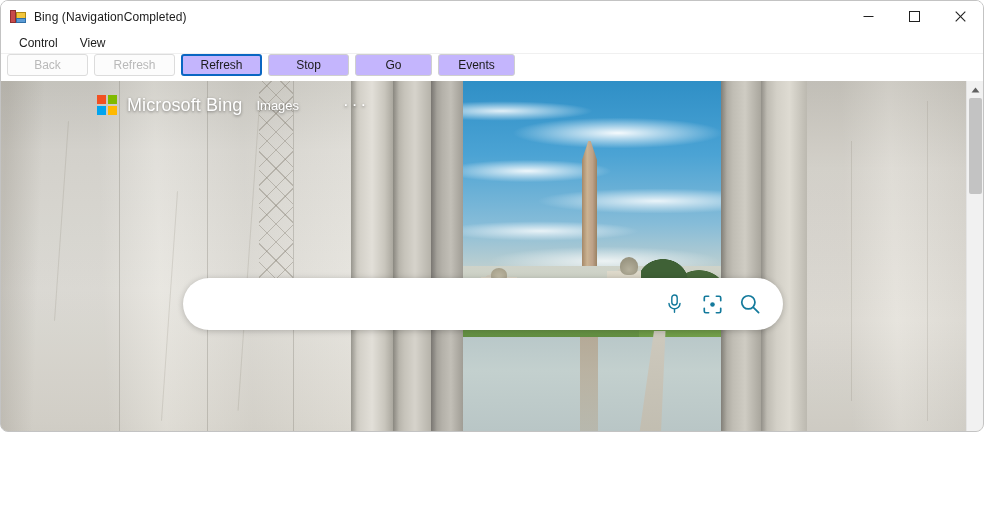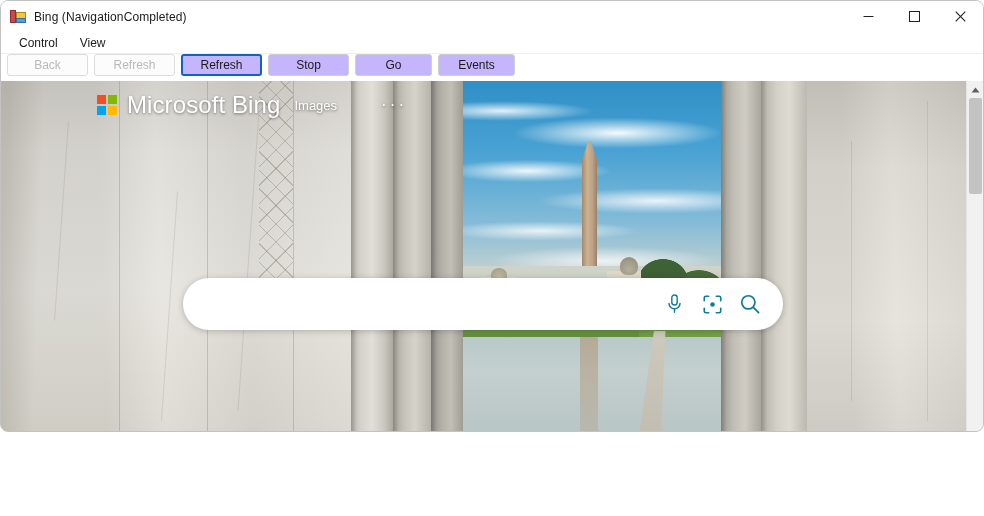--- a/index.html
+++ b/index.html
@@ -266,21 +266,21 @@
   }
   #ms-squares {
     width: 21px; height: 21px; position: relative; margin-right: 9px; flex:0 0 auto;
   }
   #ms-squares i { position: absolute; width: 9px; height: 9px; display:block; }
   #ms-squares .sq-r { left:0; top:0;  background:#f25022; }
   #ms-squares .sq-g { left:11px; top:0; background:#7fba00; }
   #ms-squares .sq-b { left:0; top:11px; background:#00a4ef; }
   #ms-squares .sq-y { left:11px; top:11px; background:#ffb900; }
   #bing-wordmark {
-    font-size: 24px; color: #ffffff; letter-spacing: .1px;
+    font-size: 18px; color: #ffffff; letter-spacing: .1px;
     text-shadow: 0 1px 3px rgba(0,0,0,.45);
     white-space: nowrap;
   }
   #nav-images {
     font-size: 13px; color: #ffffff; margin-left: 14px;
     text-shadow: 0 1px 3px rgba(0,0,0,.5); cursor: pointer; white-space: nowrap;
   }
   #nav-more {
     margin-left: 44px; color:#fff; font-size: 17px; letter-spacing: 3px;
     line-height: 8px; cursor: pointer; text-shadow: 0 1px 3px rgba(0,0,0,.5);

